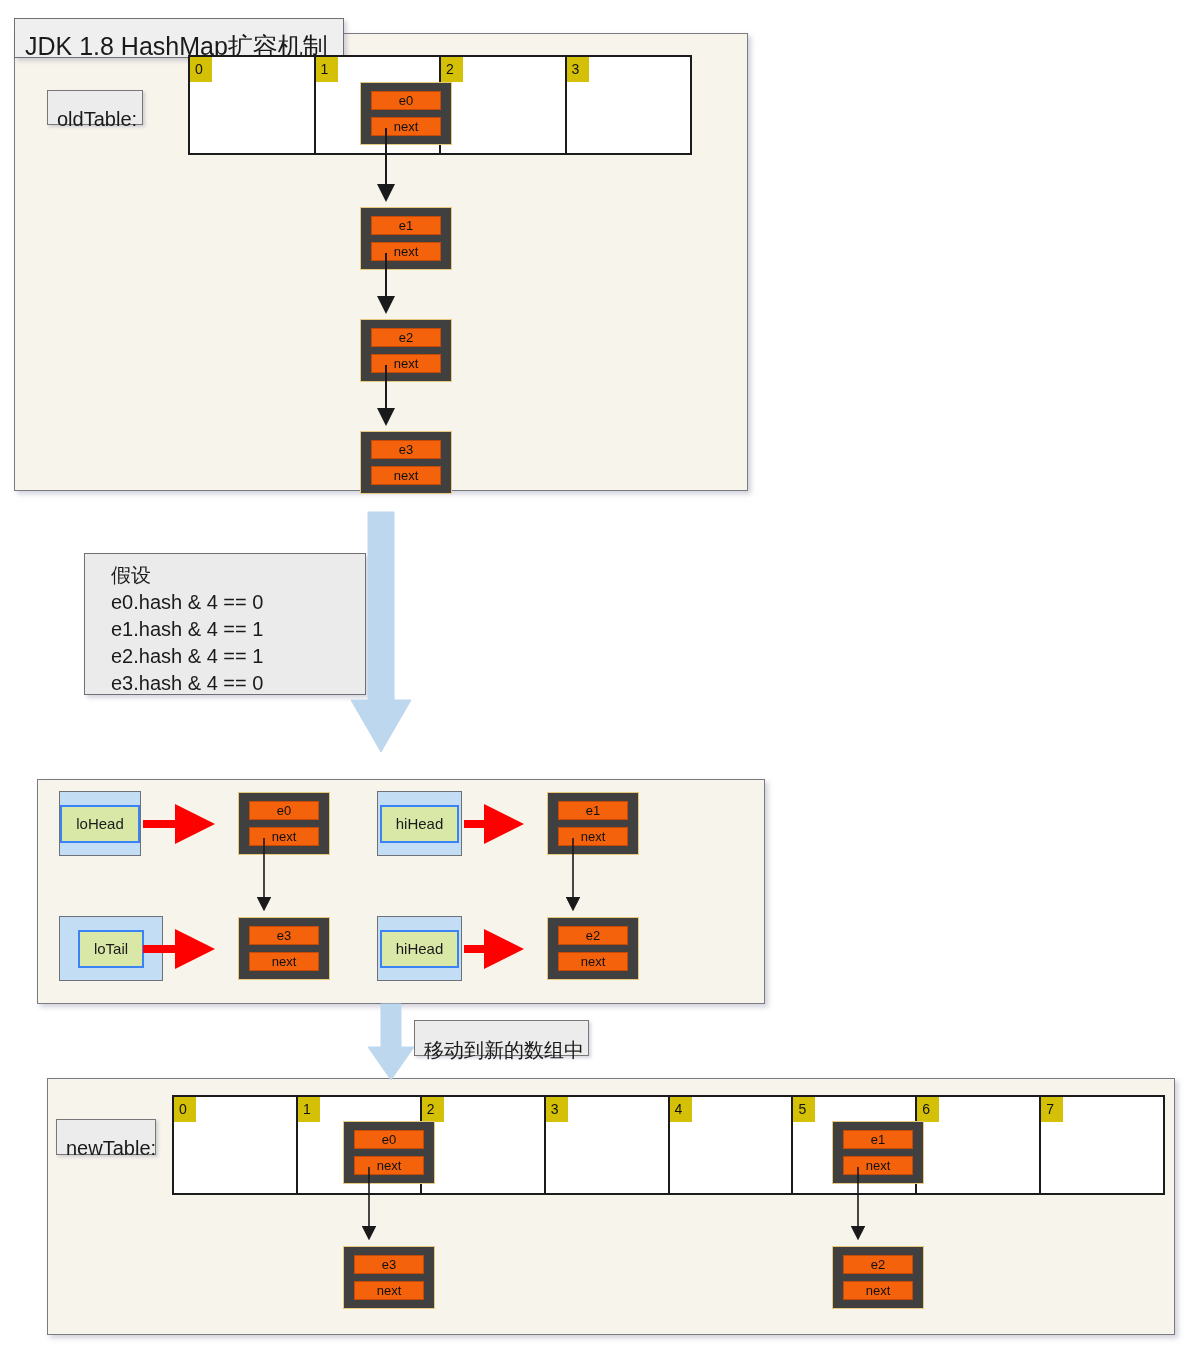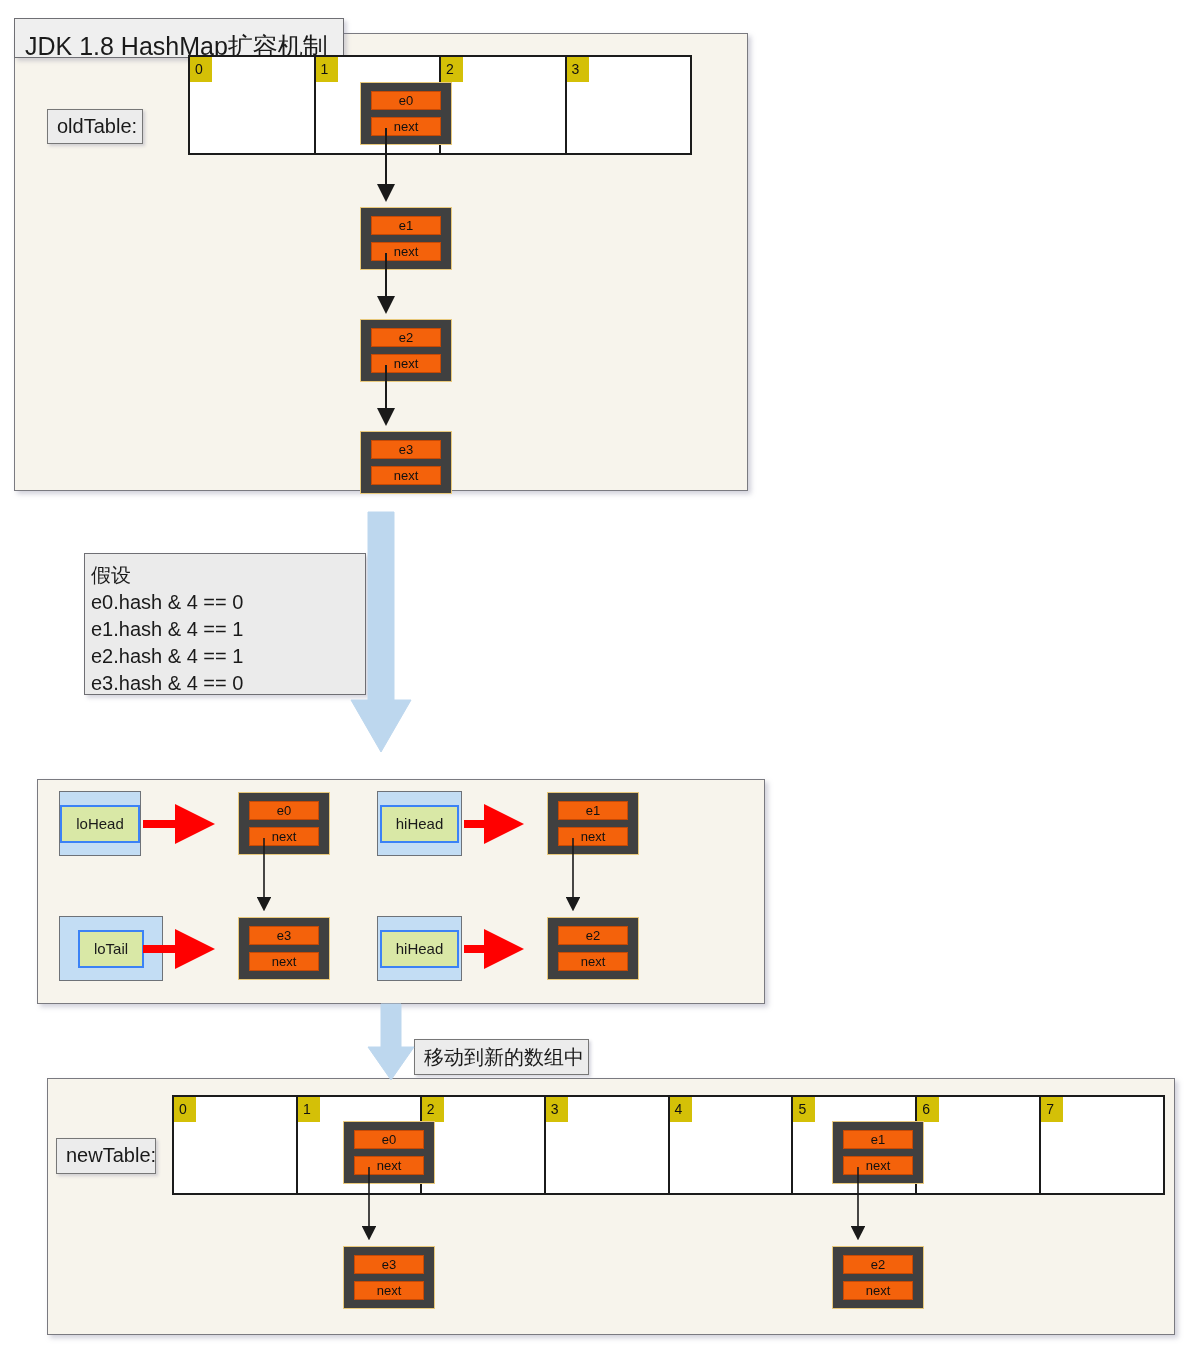--- a/index.html
+++ b/index.html
@@ -32,24 +32,23 @@
   }
 
   
   .label-chip{
     position:absolute;
     background:#ececec;
     border:1px solid #777;
     box-shadow:2px 2px 3px rgba(120,120,150,.30);
     font-size:20px;
     line-height:33px;
-    padding:0 9px;
+    padding:12px 9px;
     white-space:nowrap;
     box-sizing:border-box;
-    margin-top:19px;
   }
 
   
   .array{
     position:absolute;
     border:2px solid #1b1b1b;
     background:#ffffff;
     box-sizing:border-box;
     display:flex;
   }
@@ -94,21 +93,21 @@
   .bar + .bar{margin-top:7px;}
 
   
   .note{
     position:absolute;
     background:#ebebeb;
     border:1px solid #6f6f74;
     box-shadow:3px 3px 4px rgba(120,120,150,.30);
     font-size:20px;
     line-height:27px;
-    padding:8px 10px 10px 6px;
+    padding:8px 10px 10px 26px;
     box-sizing:border-box;
     white-space:pre-line;
   }
 
   
   .holder{
     position:absolute;
     background:#c3ddf4;
     border:1.5px solid #6e7278;
     box-sizing:border-box;

